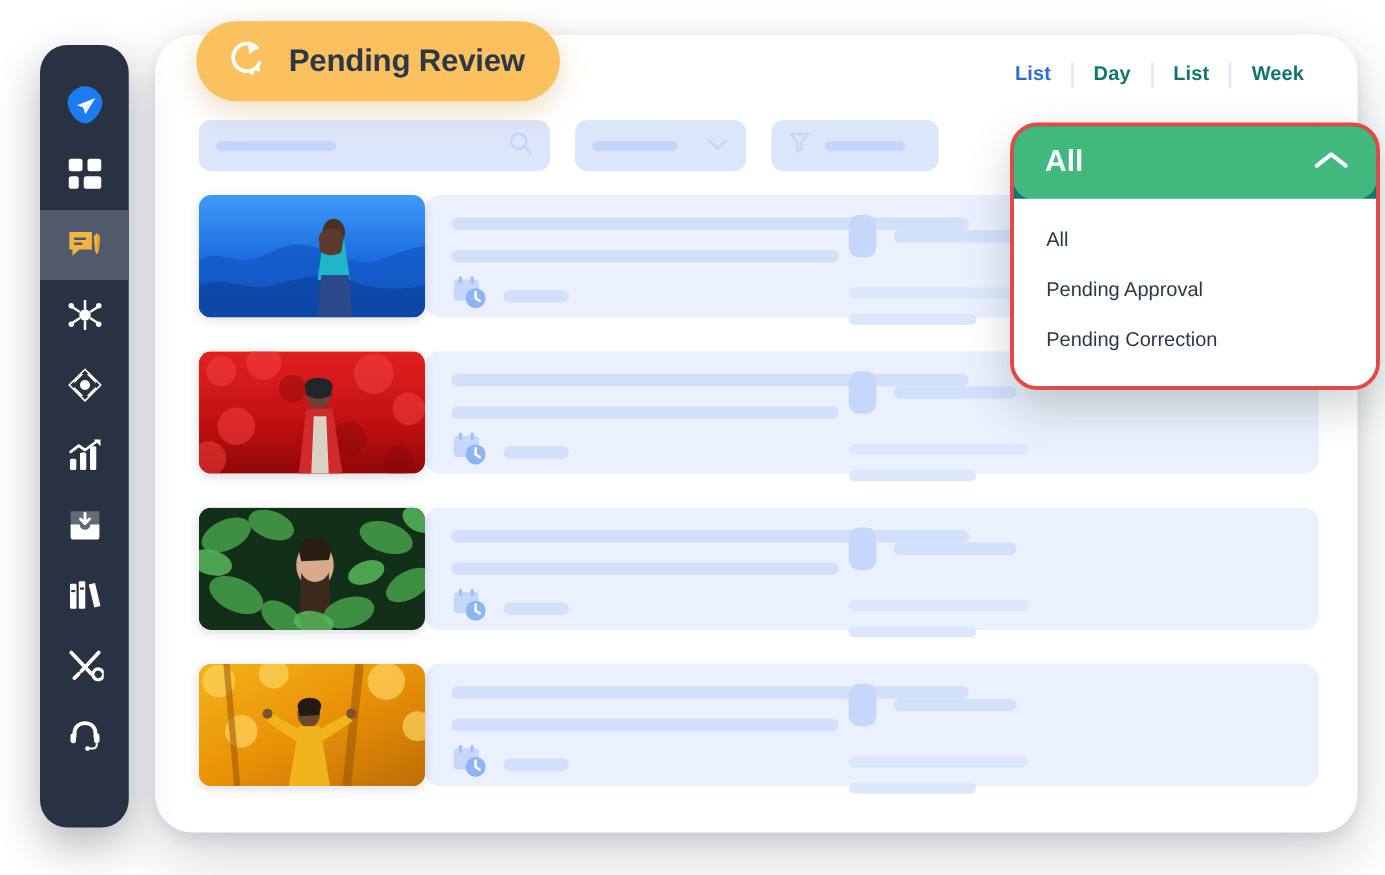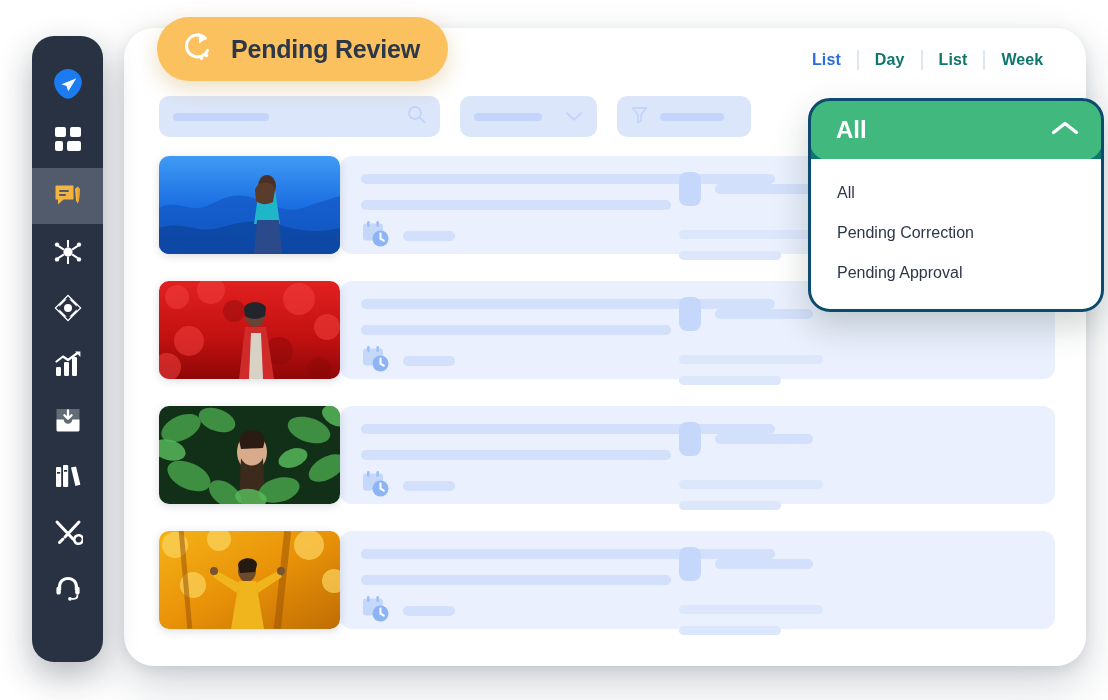--- a/index.html
+++ b/index.html
@@ -119,21 +119,21 @@
     font-size: 25px; font-weight: bold;
     color: #2c3748;
     letter-spacing: -.2px;
   }
 
   
   .dropdown {
     position: absolute;
     left: 808px; top: 98px;
     width: 296px;
-    border: 3px solid #0c4a6e;
+    border: 3px solid #ef4444;
     border-radius: 22px;
     background: #0f766e;
     box-shadow: 0 14px 34px rgba(30,60,45,.22);
     overflow: hidden;
   }
   .dd-head {
     height: 60px;
     background: #41b87e;
     border-radius: 18px 18px 18px 18px;
     margin: -1px;
@@ -542,18 +542,18 @@
     <div class="dd-head">
       <span class="dd-head-label">All</span>
       <span>
         <svg width="30" height="18" viewBox="0 0 30 18" fill="none" stroke="#ffffff" stroke-width="3.4" stroke-linecap="round" stroke-linejoin="round">
           <path d="M3.5 13.5 15 4.5l11.5 9"></path>
         </svg>
       </span>
     </div>
     <div class="dd-list">
       <div class="dd-item">All</div>
+      <div class="dd-item">Pending Approval</div>
       <div class="dd-item">Pending Correction</div>
-      <div class="dd-item">Pending Approval</div>
     </div>
   </div>
 
 </div>
 
 </body></html>

